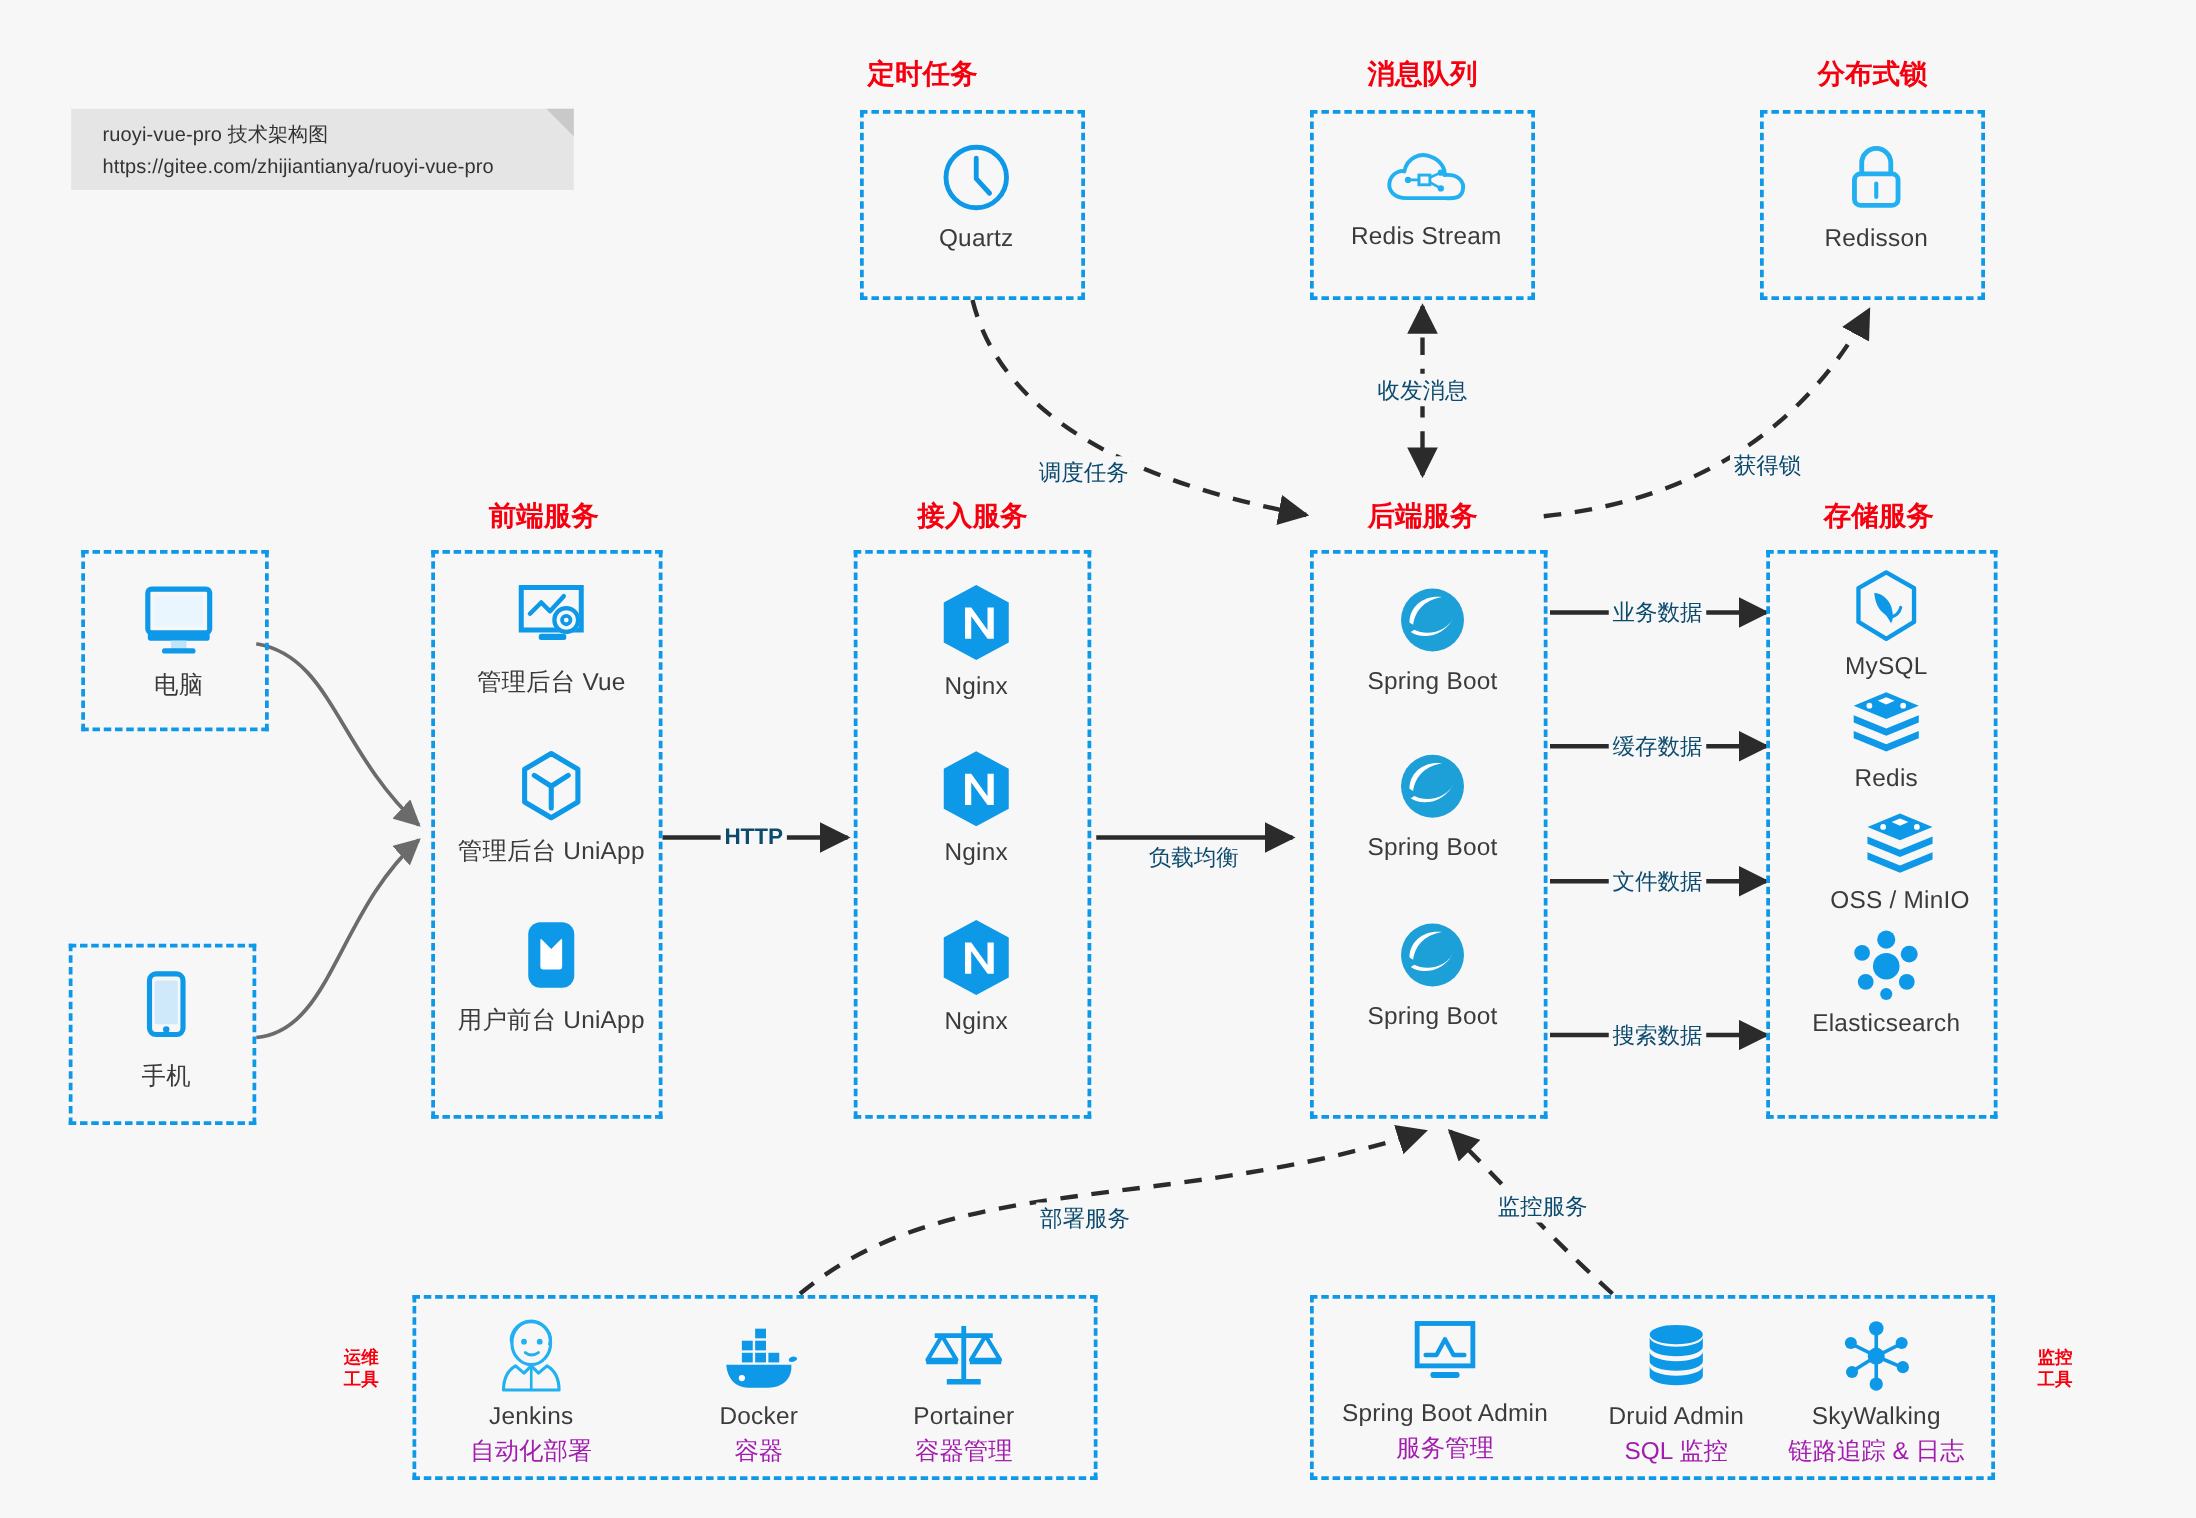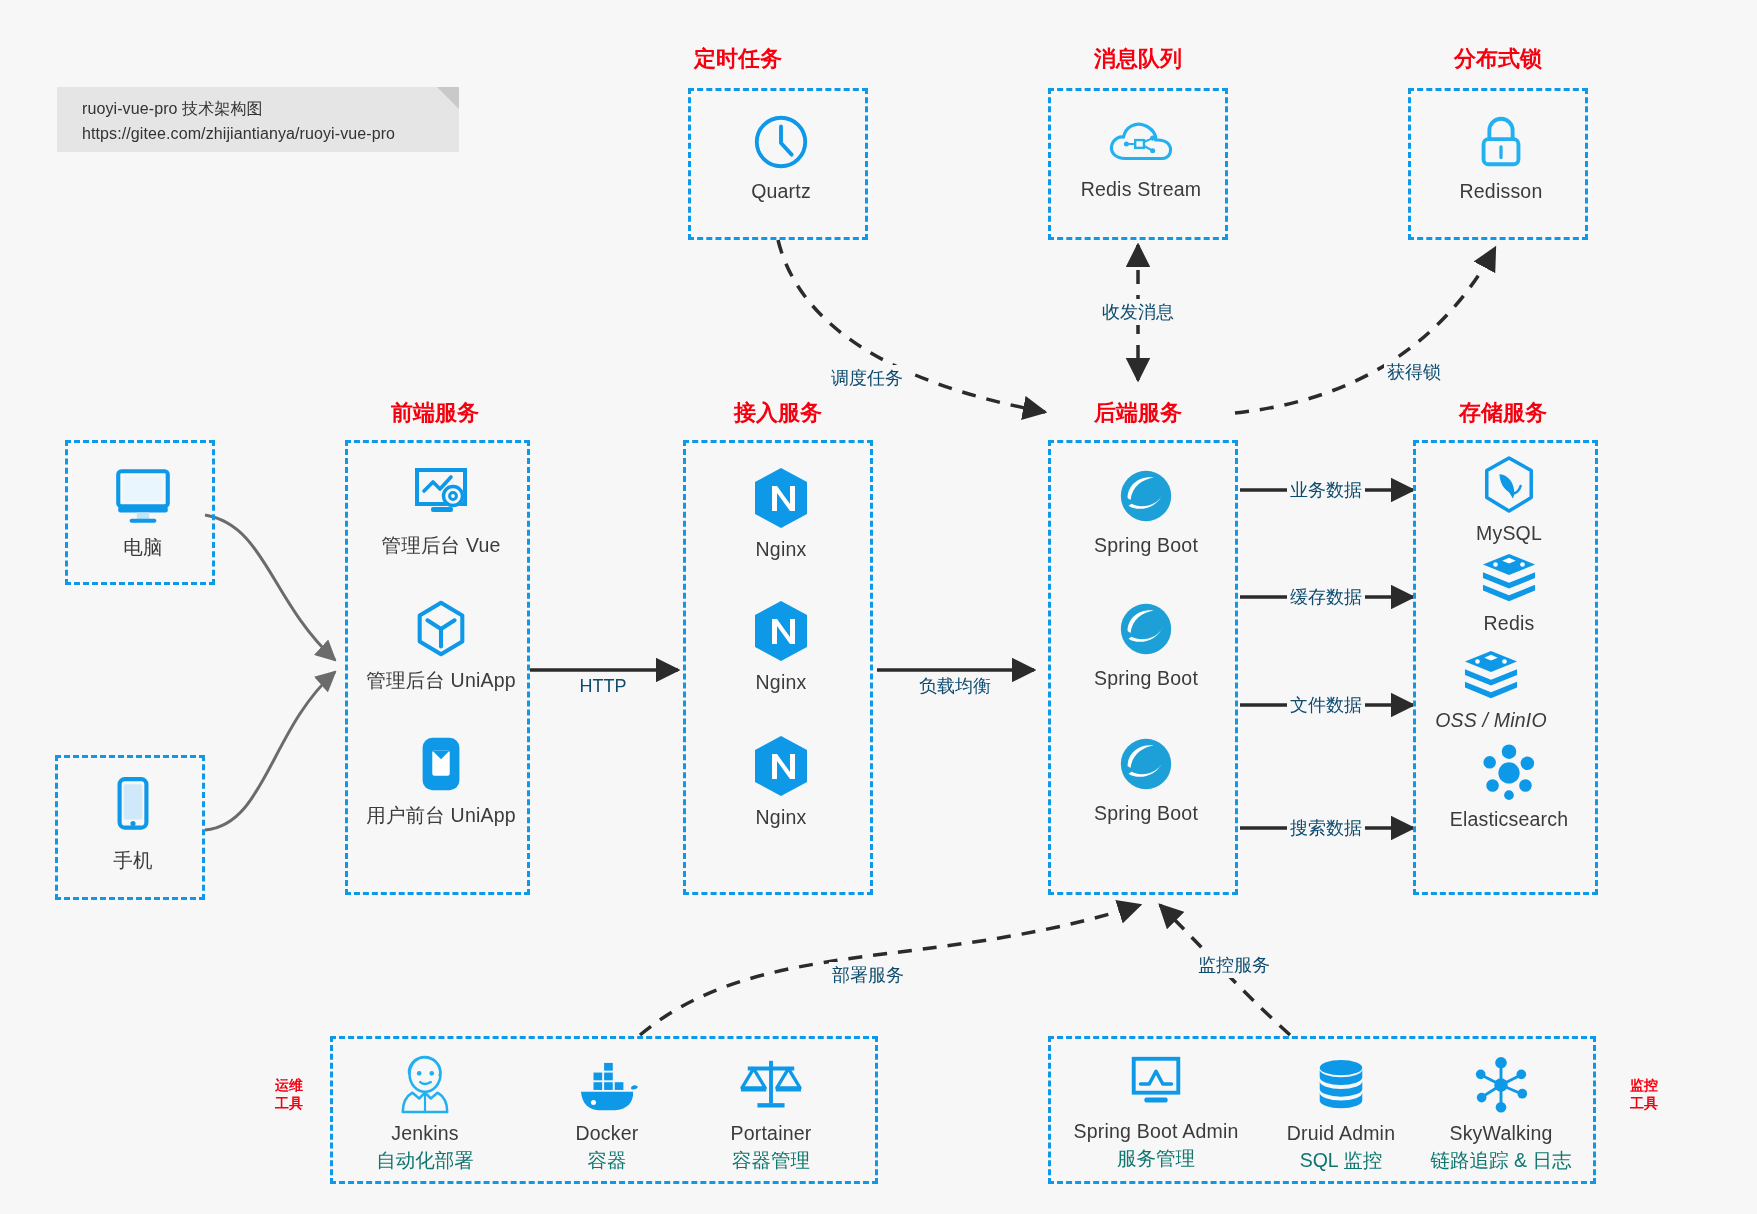--- a/index.html
+++ b/index.html
@@ -71,21 +71,21 @@
     margin-top: 7px;
     font-size: 19.5px;
     color: #3b3b3b;
     text-align: center;
     white-space: nowrap;
     letter-spacing: 0.2px;
   }
   .node .lbl2 {
     margin-top: 2px;
     font-size: 19.5px;
-    color: #0f766e;
+    color: #a21caf;
     text-align: center;
     white-space: nowrap;
   }
 
   
   .edge-label {
     position: absolute;
     font-size: 18px;
     color: #0c4a6e;
     background: #f7f7f7;
@@ -137,21 +137,21 @@
     <path d="M 1240 490 L 1413 490" fill="none" stroke="#2b2b2b" stroke-width="3.5" marker-end="url(#ah)"></path>
     <path d="M 1240 597 L 1413 597" fill="none" stroke="#2b2b2b" stroke-width="3.5" marker-end="url(#ah)"></path>
     <path d="M 1240 705 L 1413 705" fill="none" stroke="#2b2b2b" stroke-width="3.5" marker-end="url(#ah)"></path>
     <path d="M 1240 828 L 1413 828" fill="none" stroke="#2b2b2b" stroke-width="3.5" marker-end="url(#ah)"></path>
 
     <path d="M 640 1035 C 760 935, 930 972, 1140 905" fill="none" stroke="#2b2b2b" stroke-width="3.5" stroke-dasharray="14 11" marker-end="url(#ah)"></path>
 
     <path d="M 1290 1035 C 1235 985, 1215 960, 1160 905" fill="none" stroke="#2b2b2b" stroke-width="3.5" stroke-dasharray="14 11" marker-end="url(#ah)"></path>
   </svg>
 
-  <div class="edge-label" style="left:603px;top:686px;">HTTP</div>
+  <div class="edge-label" style="left:603px;top:670px;font-weight:bold;">HTTP</div>
   <div class="edge-label" style="left:955px;top:670px;margin-top:16px;">负载均衡</div>
   <div class="edge-label" style="left:867px;top:378px;">调度任务</div>
   <div class="edge-label" style="left:1138px;top:312px;">收发消息</div>
   <div class="edge-label" style="left:1414px;top:372px;">获得锁</div>
   <div class="edge-label" style="left:1326px;top:490px;">业务数据</div>
   <div class="edge-label" style="left:1326px;top:597px;">缓存数据</div>
   <div class="edge-label" style="left:1326px;top:705px;">文件数据</div>
   <div class="edge-label" style="left:1326px;top:828px;">搜索数据</div>
   <div class="edge-label" style="left:868px;top:975px;">部署服务</div>
   <div class="edge-label" style="left:1234px;top:965px;">监控服务</div>
@@ -351,21 +351,21 @@
           <path d="M4 22 L31 33 L58 22 L58 28 L31 39 L4 28 Z" fill="#0d98e8"></path>
           <path d="M4 35 L31 46 L58 35 L58 41 L31 52 L4 41 Z" fill="#0d98e8"></path>
           <path d="M24 10 L31 7 L38 10 L31 13 Z" fill="#ffffff"></path>
           <circle cx="17" cy="14" r="2.4" fill="#ffffff"></circle>
           <circle cx="45" cy="14" r="2.4" fill="#ffffff"></circle>
         </svg>
       </span>
       <span class="lbl">Redis</span>
     </div>
 
-    <div class="node" style="left:75px;top:205px;font-style:italic;">
+    <div class="node" style="left:104px;top:205px;">
       <span class="ico">
         <svg width="60" height="54" viewBox="0 0 62 56">
           <path d="M31 3 L58 14 L31 25 L4 14 Z" fill="#0d98e8"></path>
           <path d="M4 22 L31 33 L58 22 L58 28 L31 39 L4 28 Z" fill="#0d98e8"></path>
           <path d="M4 35 L31 46 L58 35 L58 41 L31 52 L4 41 Z" fill="#0d98e8"></path>
           <path d="M24 10 L31 7 L38 10 L31 13 Z" fill="#ffffff"></path>
           <circle cx="17" cy="14" r="2.4" fill="#ffffff"></circle>
           <circle cx="45" cy="14" r="2.4" fill="#ffffff"></circle>
         </svg>
       </span>

